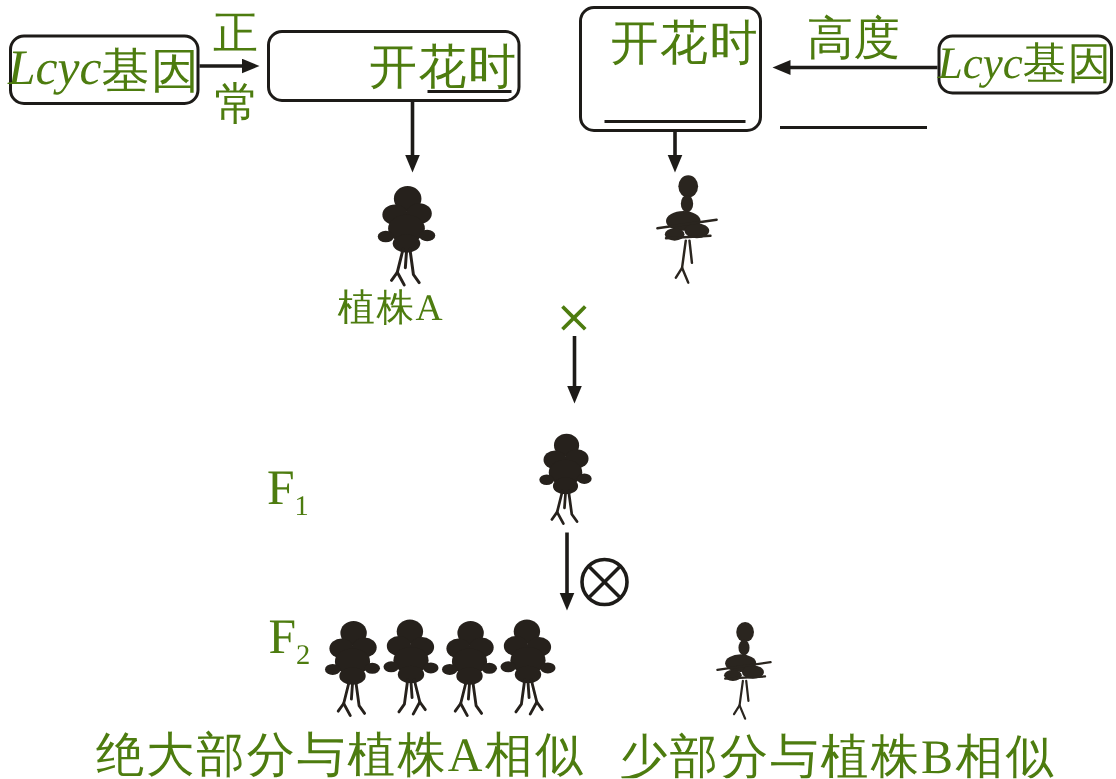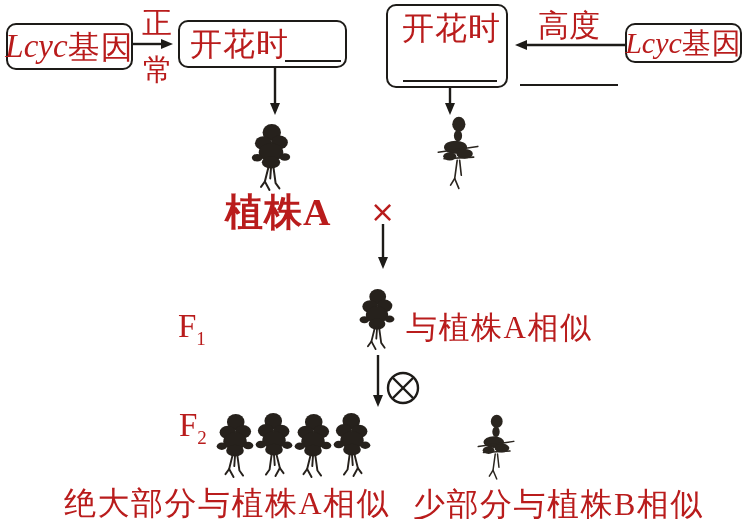--- a/index.html
+++ b/index.html
@@ -2,43 +2,44 @@
 <html><head>
 <meta charset="utf-8">
 <style>
   html, body { margin: 0; padding: 0; background: #ffffff; }
   #canvas {
     position: relative;
     width: 744px;
     height: 519px;
     background: #ffffff;
     font-family: "Liberation Serif", "DejaVu Serif", serif;
-    color: #b91c1c;
+    color: #4d7c0f;
     overflow: hidden;
   }
   .abs { position: absolute; }
   .box {
     position: absolute;
     box-sizing: border-box;
     border: 2.5px solid #1d1b18;
     border-radius: 10px;
     background: #ffffff;
     display: flex;
     align-items: center;
     white-space: nowrap;
+    justify-content: flex-end;
   }
   .box-text { font-size: 32px; line-height: 1; letter-spacing: 1px; }
   .italic-gene { font-style: italic; font-size: 33px; letter-spacing: 0; }
   .blank {
     position: absolute;
     border-bottom: 2.5px solid #1d1b18;
     height: 0;
   }
   .vlabel { font-size: 30px; line-height: 1; }
-  .label { font-size: 38px; line-height: 1; letter-spacing: 1px; white-space: nowrap; font-weight: bold; }
+  .label { font-size: 25px; line-height: 1; letter-spacing: 1px; white-space: nowrap; }
   .caption { font-size: 31px; line-height: 1.1; letter-spacing: 1.5px; white-space: nowrap; }
   .gen-label { font-size: 33px; line-height: 1; }
   .gen-label sub { font-size: 19px; }
   .cross { font-size: 30px; line-height: 1; font-family: "DejaVu Sans", sans-serif; }
   svg.overlay { position: absolute; left: 0; top: 0; pointer-events: none; }
   .plant { position: absolute; }
   .mirror { transform: scaleX(-1); }
 </style>
 </head>
 <body>
@@ -140,21 +141,20 @@
   <svg class="plant" style="left:430px; top:116px;" width="56" height="79" viewBox="0 0 60 96">
       <use href="#plantB"></use>
     </svg>
 
   <div class="abs gen-label" style="left:178px; top:310px;"><span>F</span><sub>1</sub></div>
 
   <svg class="plant" style="left:354px; top:287px;" width="46" height="67" viewBox="0 0 60 96">
       <use href="#plantA"></use>
     </svg>
 
-  <div class="abs caption" style="left:406px; top:311px;">与植株A相似</div>
 
   <div class="abs gen-label" style="left:179px; top:409px;"><span>F</span><sub>2</sub></div>
 
   <svg class="plant" style="left:213px; top:410px;" width="44" height="74" viewBox="0 0 60 96">
       <use href="#plantA"></use>
     </svg>
   <svg class="plant mirror" style="left:252px; top:409px;" width="44" height="74" viewBox="0 0 60 96">
       <use href="#plantA"></use>
     </svg>
   <svg class="plant" style="left:291px; top:410px;" width="44" height="74" viewBox="0 0 60 96">

